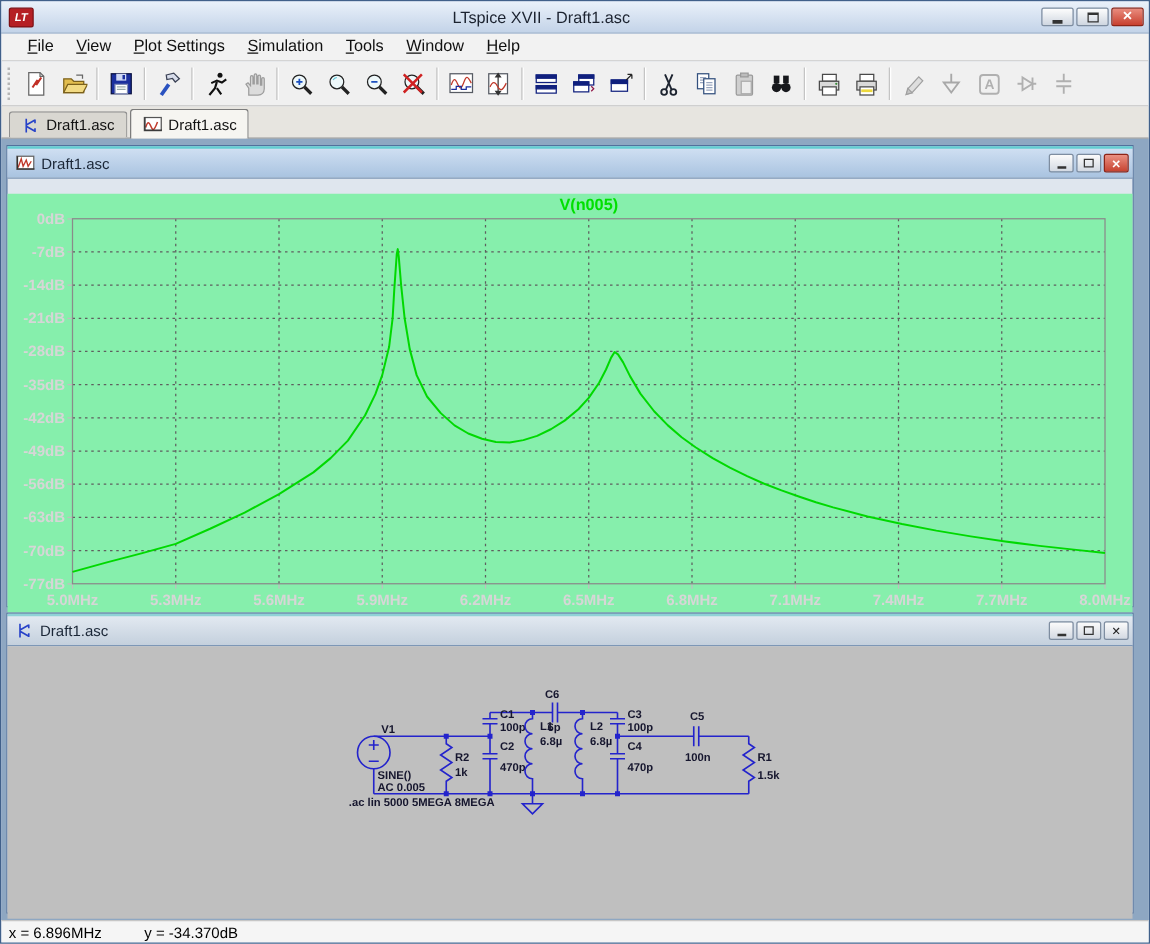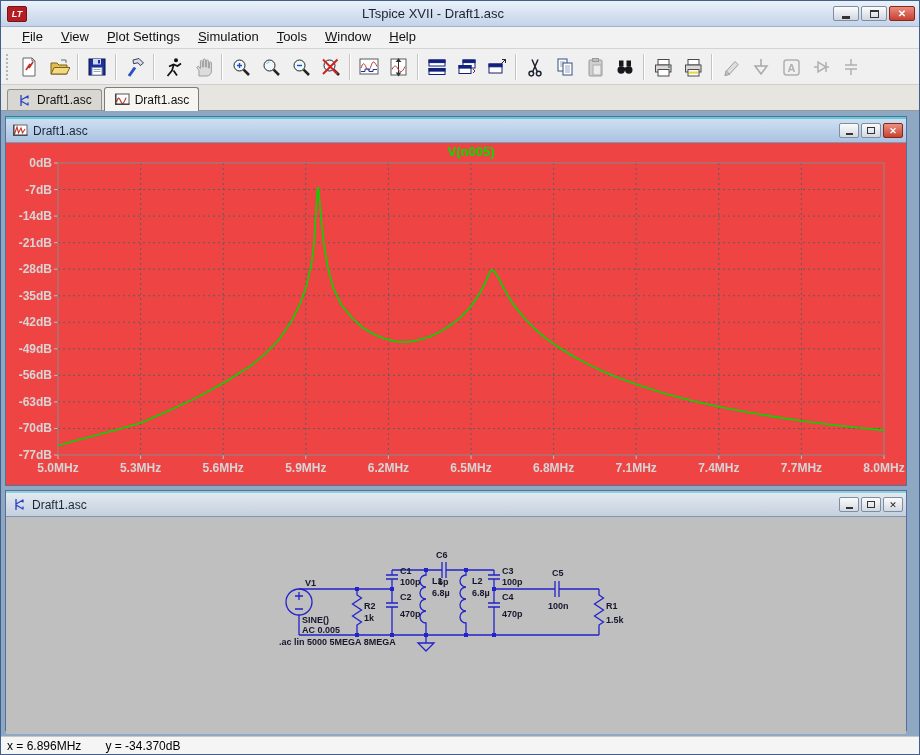--- a/index.html
+++ b/index.html
@@ -38,37 +38,37 @@
   .child{position:absolute;border:1px solid #52719c;background:#dfe6ee;}
   .child .ctitle{height:26px;display:flex;align-items:center;padding:0 3px 0 6px;font-size:12px;color:#1a2636;
        background:linear-gradient(#cfdff2,#a9c3e0);border-top:2px solid #62ccd2;border-bottom:1px solid #7d97b6;}
   .child.inactive .ctitle{background:linear-gradient(#e2e9f1,#c4d0dd);border-top:2px solid #8fd2d6;}
   .child .ctitle .title{flex:1;margin-left:5px;}
   .cbtn{width:20px;height:15px;border:1px solid #7e8da0;border-radius:2px;background:linear-gradient(#fbfbfb,#d3d9e2);display:flex;align-items:center;justify-content:center;font-size:9px;color:#222;margin-left:2px;}
   .cbtn.close-active{background:linear-gradient(#ea9183,#c74331);border-color:#8d2417;color:#fff;font-weight:bold;}
   .glyph-min-s{width:7px;height:2px;background:#333;margin-top:7px;}
   .glyph-max-s{width:8px;height:7px;border:1px solid #333;}
 
-  .wave-content{background:#ef4444;}
+  .wave-content{background:#86efac;margin-top:12px;}
   .plot-svg{display:block;}
   .grid{stroke:#5e5e5e;stroke-width:1;stroke-dasharray:2,3;}
   .frame{fill:none;stroke:#8a8a8a;stroke-width:1;}
   .tick{stroke:#bfbfbf;stroke-width:1;}
   .ylab{fill:#d6d6d6;font:bold 12px "Liberation Sans",sans-serif;text-anchor:end;}
   .xlab{fill:#d6d6d6;font:bold 12px "Liberation Sans",sans-serif;text-anchor:middle;}
   .trace{fill:none;stroke-width:1.6;stroke-linejoin:round;}
   .plot-title{font:bold 13px "Liberation Sans",sans-serif;fill:#00e000;text-anchor:middle;}
 
   .schem-content{background:#bfbfbf;}
   .wire{stroke:#2323cc;stroke-width:1.3;fill:none;}
   .dot{fill:#2323cc;}
   .slab{font:bold 9px "Liberation Sans",sans-serif;fill:#16162e;}
 
   
-  .statusbar{height:18px;background:#f5f5f5;border-top:1px solid #c6c6c6;display:flex;align-items:center;font-size:12px;color:#000;padding-left:6px;gap:24px;}
+  .statusbar{height:18px;background:#f5f5f5;border-top:1px solid #c6c6c6;display:flex;align-items:center;font-size:12px;color:#000;padding-left:6px;gap:34px;}
 </style>
 </head>
 <body>
 
 <div class="window">
 
   <div class="titlebar">
     <div class="app-logo">LT</div>
     <div class="title">LTspice XVII - Draft1.asc</div>
     <div class="winbtns">

